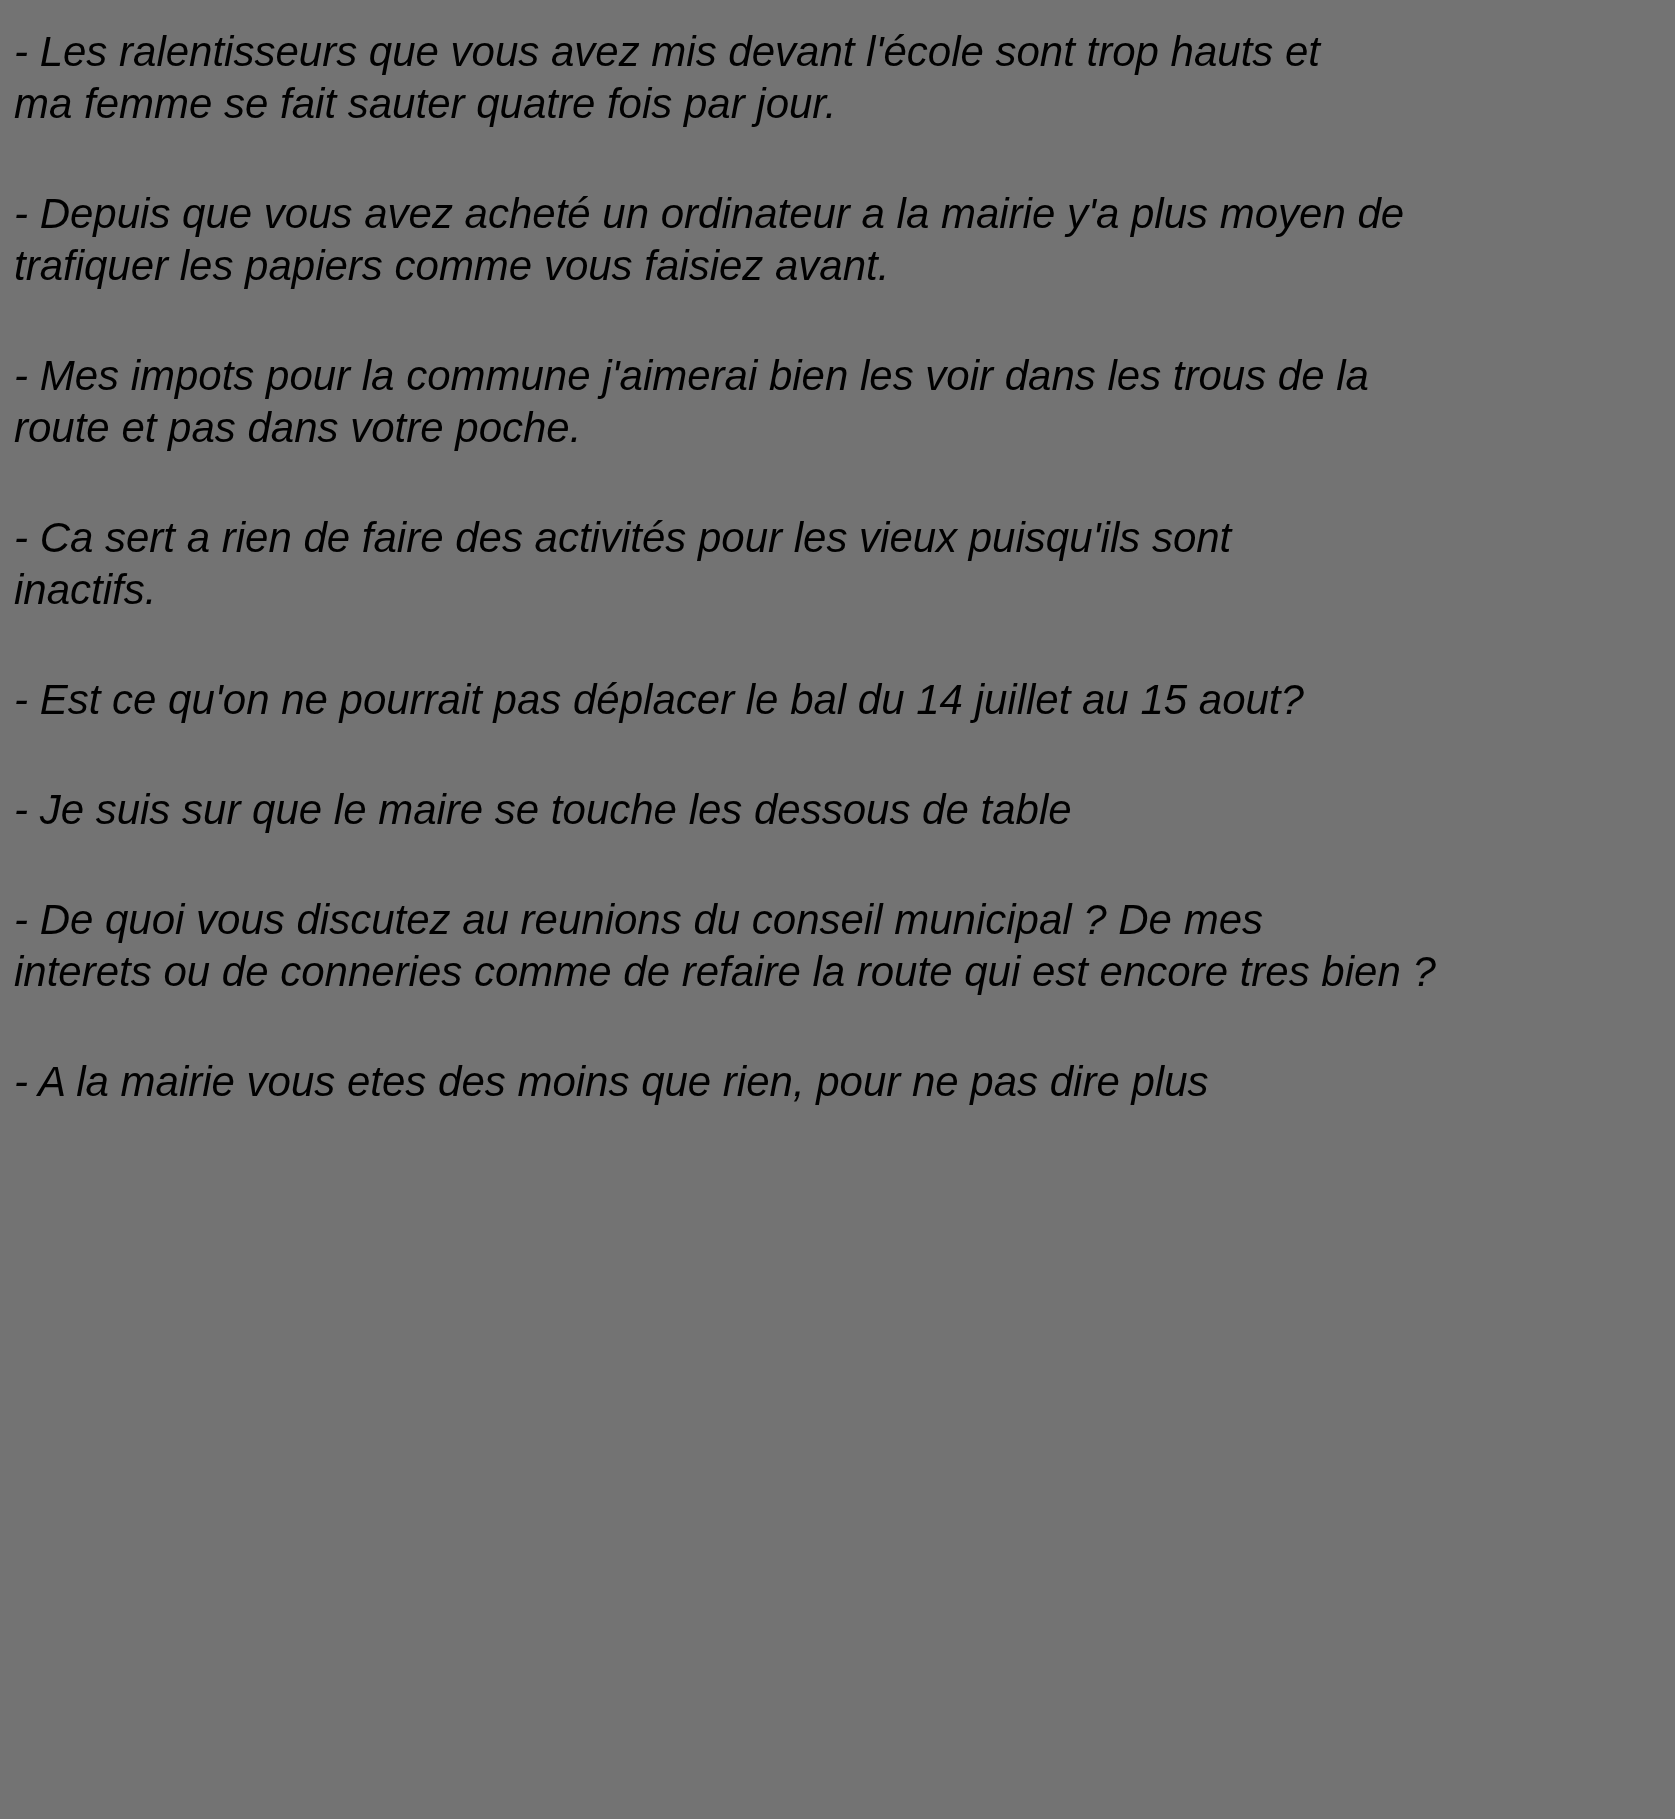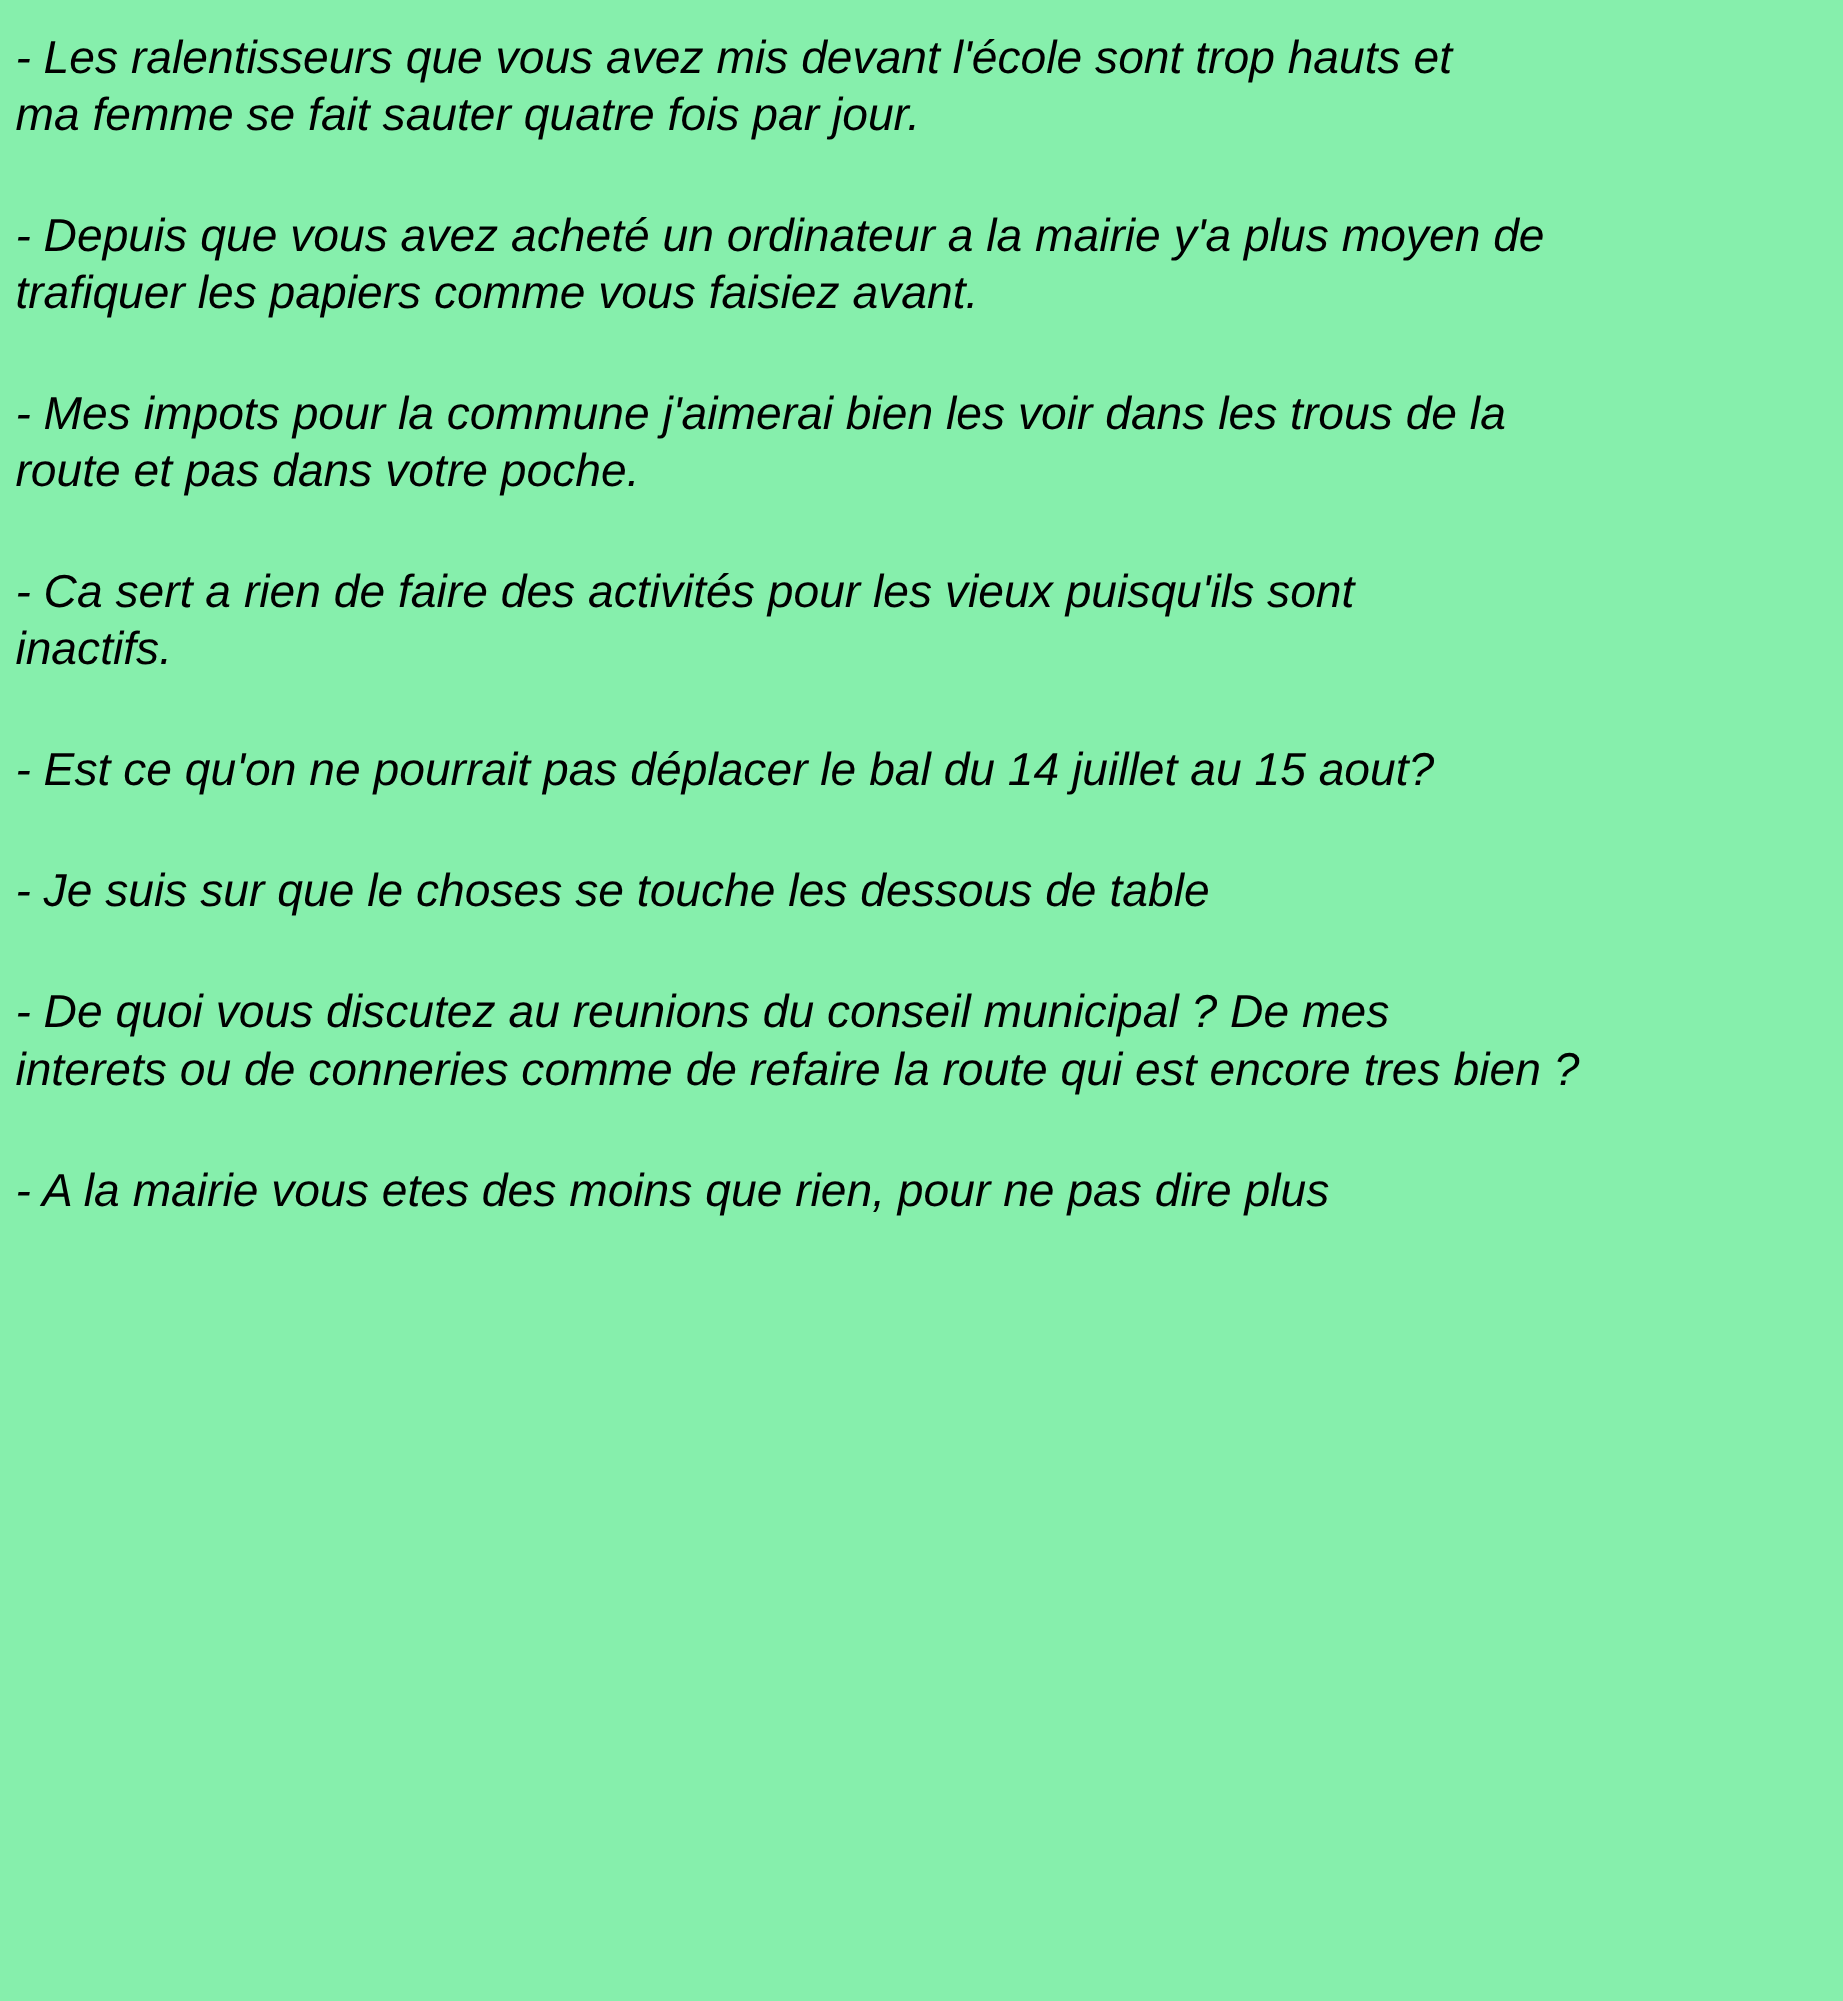--- a/index.html
+++ b/index.html
@@ -4,21 +4,21 @@
 <style>
   html, body {
     margin: 0;
     padding: 0;
     background: #ffffff;
   }
   .page {
     position: relative;
     width: 1675px;
     height: 1819px;
-    background: #86efac;
+    background: #737373;
     overflow: hidden;
     box-sizing: border-box;
     padding: 26px 24px 0 14px;
   }
   .doc {
     font-family: "Liberation Sans", "DejaVu Sans", sans-serif;
     font-style: italic;
     font-weight: 400;
     font-size: 42px;
     line-height: 52px;
@@ -39,18 +39,18 @@
   <div class="doc">
     <p>- Les ralentisseurs que vous avez mis devant l'école sont trop hauts et
 ma femme se fait sauter quatre fois par jour.</p>
     <p>- Depuis que vous avez acheté un ordinateur a la mairie y'a plus moyen de
 trafiquer les papiers comme vous faisiez avant.</p>
     <p>- Mes impots pour la commune j'aimerai bien les voir dans les trous de la
 route et pas dans votre poche.</p>
     <p>- Ca sert a rien de faire des activités pour les vieux puisqu'ils sont
 inactifs.</p>
     <p>- Est ce qu'on ne pourrait pas déplacer le bal du 14 juillet au 15 aout?</p>
-    <p>- Je suis sur que le choses se touche les dessous de table</p>
+    <p>- Je suis sur que le maire se touche les dessous de table</p>
     <p>- De quoi vous discutez au reunions du conseil municipal ? De mes
 interets ou de conneries comme de refaire la route qui est encore tres bien ?</p>
     <p>- A la mairie vous etes des moins que rien, pour ne pas dire plus</p>
   </div>
 </div>
 
 </body></html>

